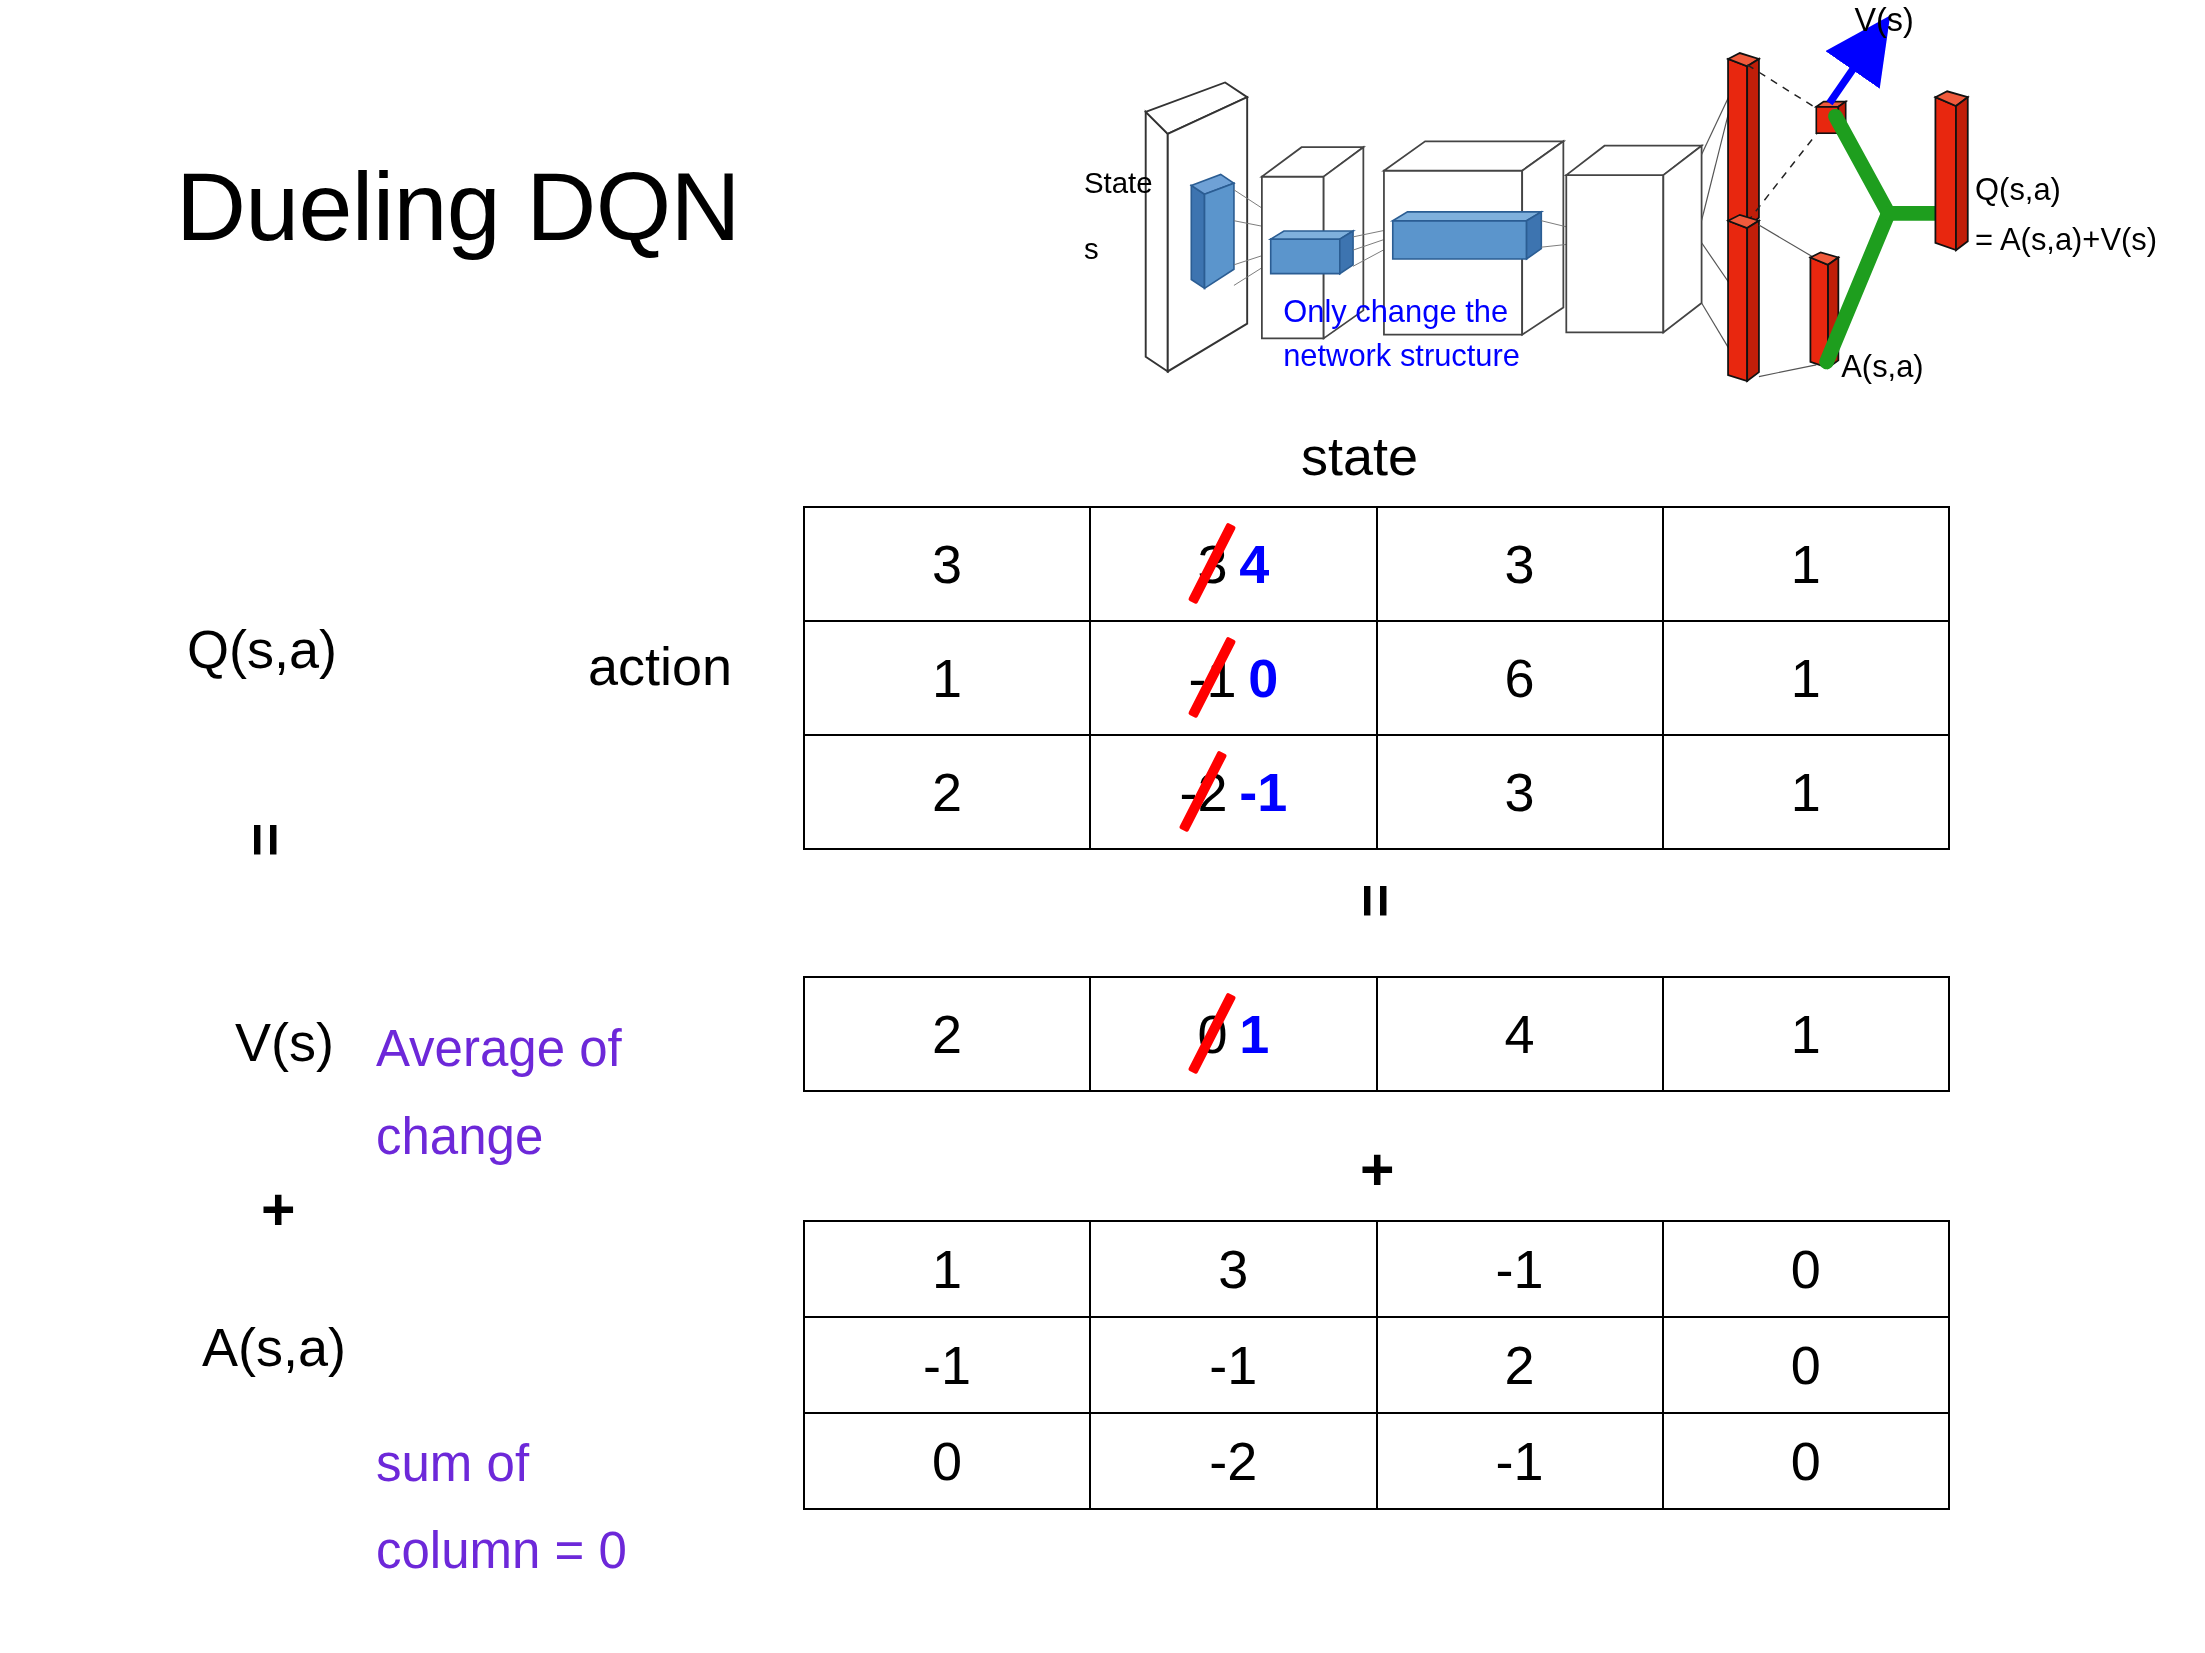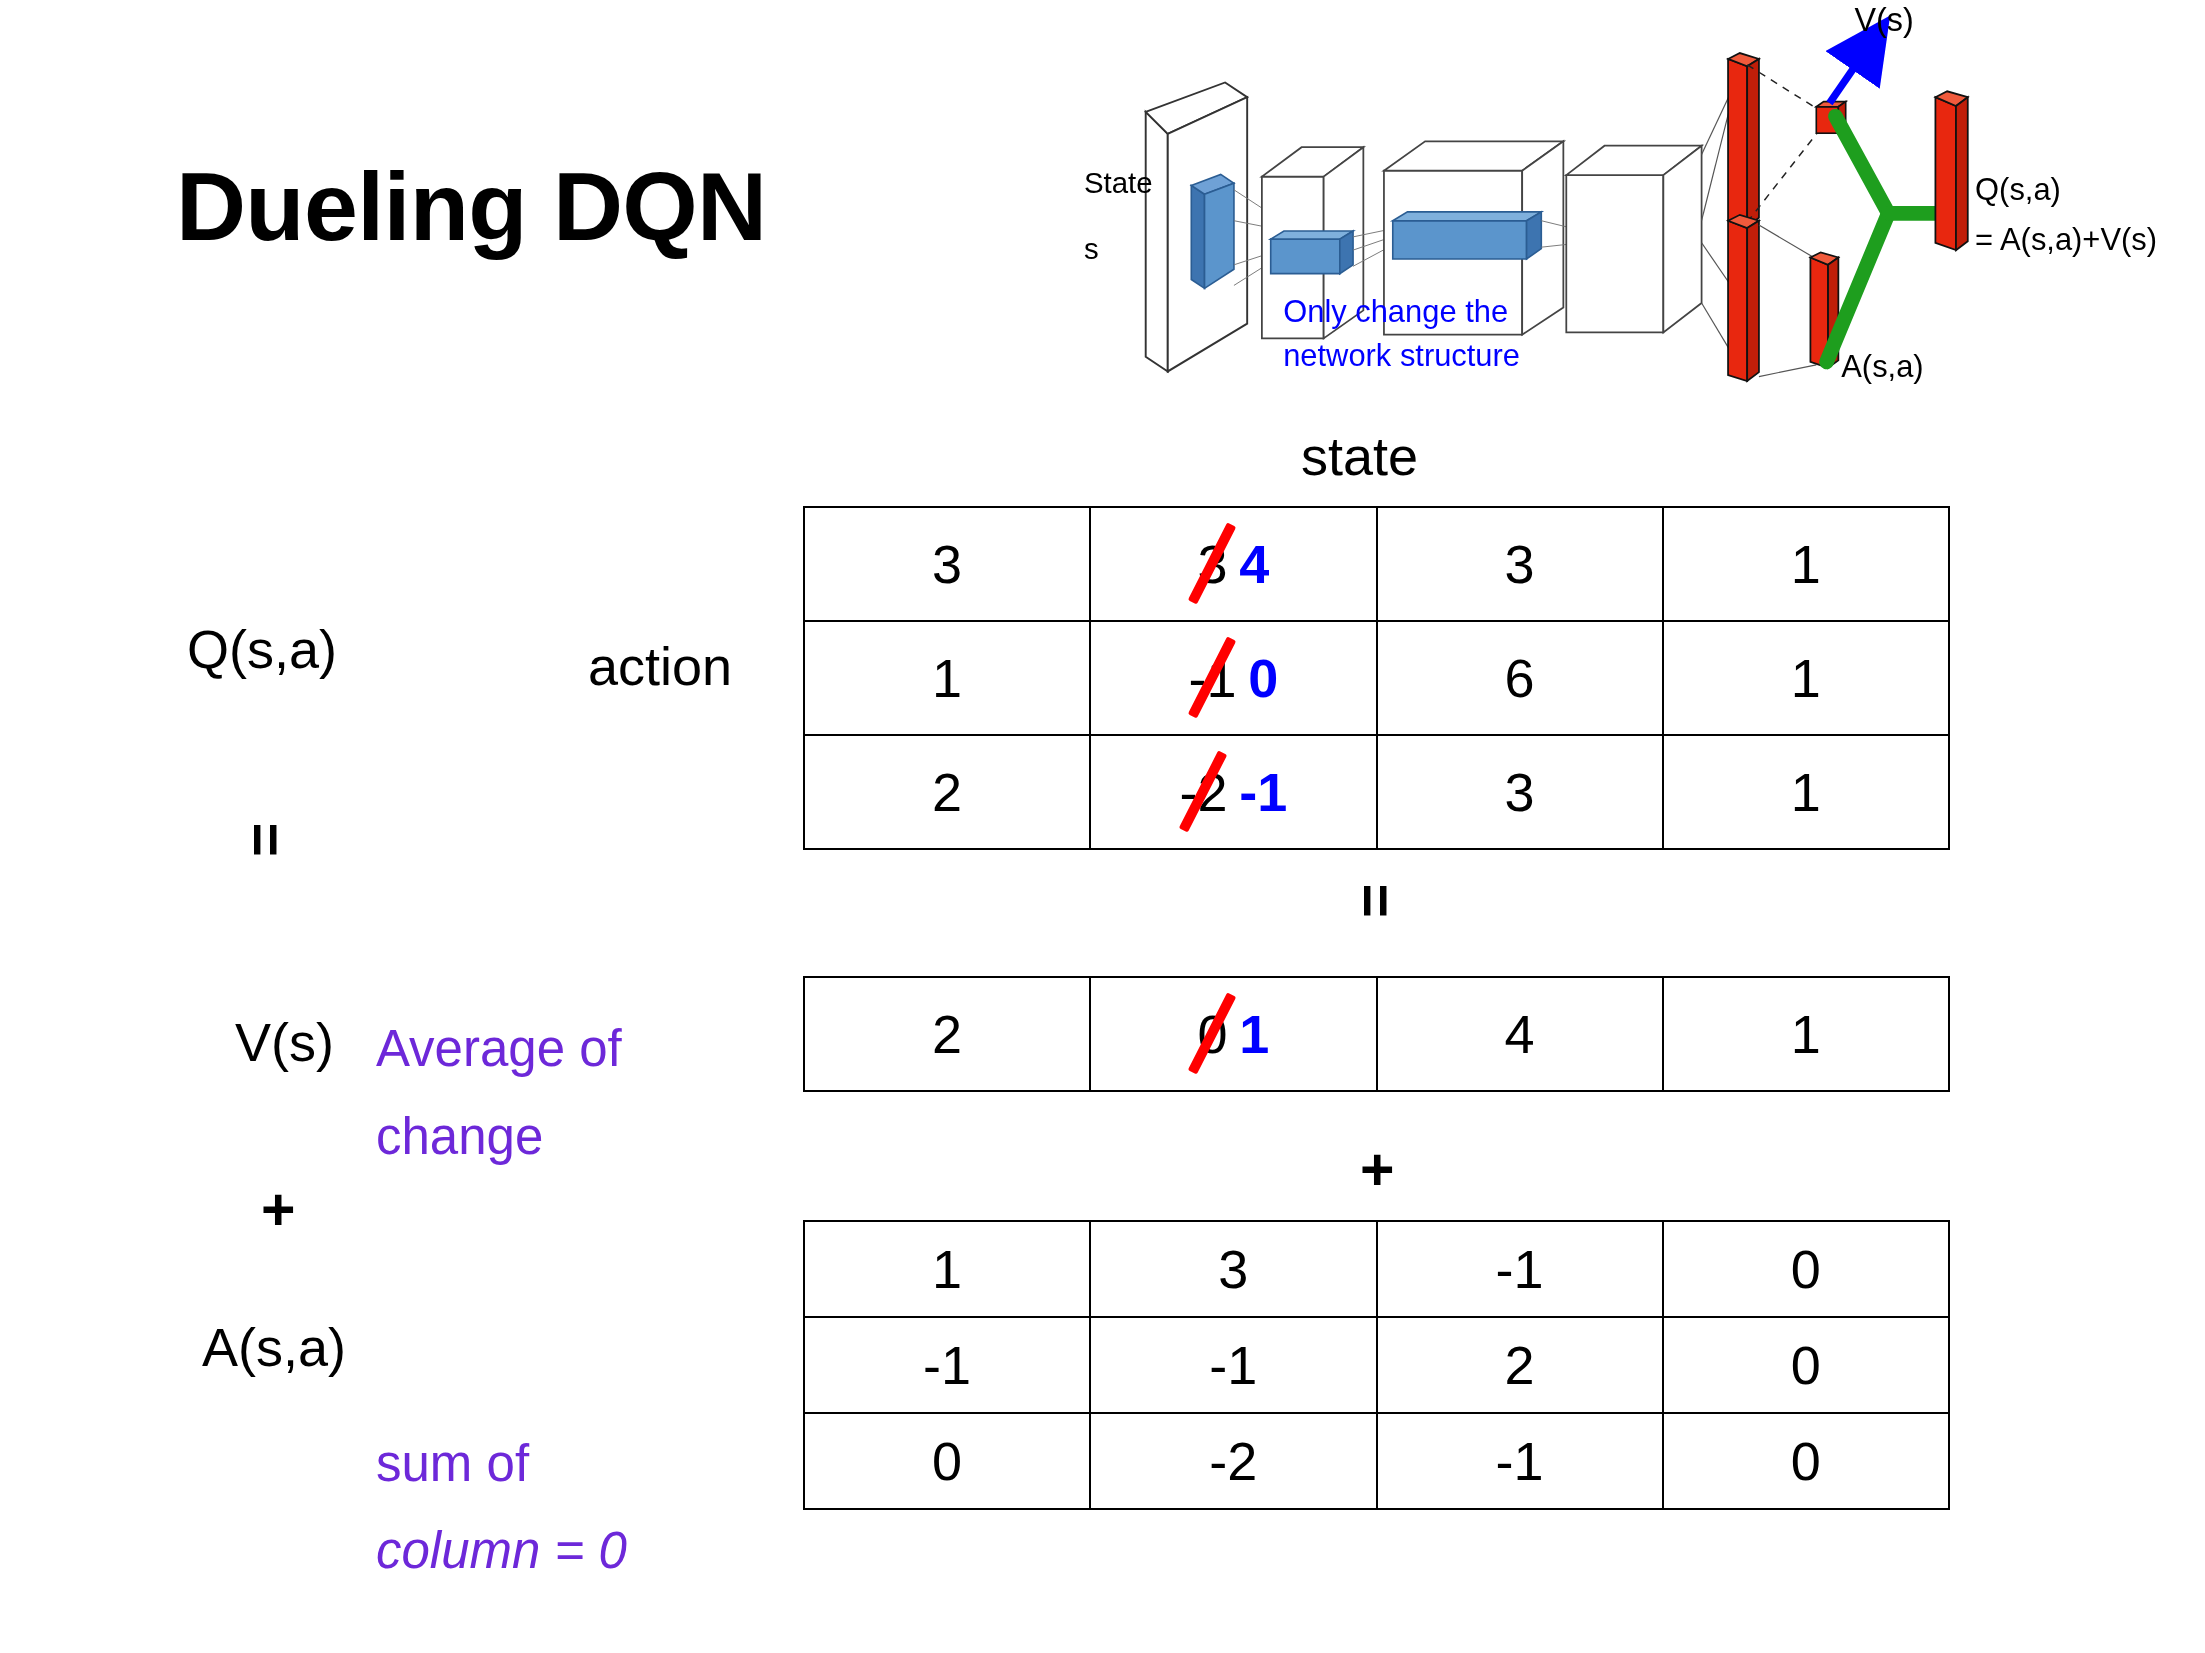--- a/index.html
+++ b/index.html
@@ -2,21 +2,21 @@
 <html style="font-size:11.8px"><head>
 <meta charset="utf-8">
 <style>
   html,body{margin:0;padding:0;background:#ffffff;}
   body{width:2205px;height:1654px;position:relative;overflow:hidden;
        font-family:"Liberation Sans", sans-serif;color:#000;}
   #slide{position:absolute;left:0;top:0;width:2205px;height:1654px;background:#fff;}
 
   
   .title{position:absolute;left:176px;top:158px;font-size:97px;line-height:1;
-         font-weight:700;letter-spacing:-0.7px;color:#000;white-space:nowrap;}
+         font-weight:400;letter-spacing:-0.7px;color:#000;white-space:nowrap;}
 
   
   .lbl{position:absolute;white-space:nowrap;line-height:1.05;}
   .blue{color:#6d28d9;}
 
   
   .grid{position:absolute;border-collapse:collapse;table-layout:fixed;}
   .grid td{border:2.2px solid #000;text-align:center;vertical-align:middle;
            font-size:54px;color:#000;padding:0;position:relative;}
 
@@ -190,21 +190,21 @@
   <div class="lbl" style="left:235px;top:1014px;font-size:54px;">V(s)</div>
 
   <div class="lbl blue" style="left:376px;top:1022px;font-size:51px;">Average of</div>
   <div class="lbl blue" style="left:376px;top:1110px;font-size:51px;">change</div>
 
   <div class="op-plus" style="left:261px;top:1176px;">+</div>
 
   <div class="lbl" style="left:202px;top:1319px;font-size:54px;">A(s,a)</div>
 
   <div class="lbl blue" style="left:376px;top:1437px;font-size:51px;">sum of</div>
-  <div class="lbl blue" style="left:376px;top:1524px;font-size:51px;font-style:italic;">column = 0</div>
+  <div class="lbl blue" style="left:376px;top:1524px;font-size:51px;">column = 0</div>
 
   <div class="op-eq" style="left:1360px;top:866px;">=</div>
 
   <div class="op-plus" style="left:1360px;top:1136px;">+</div>
 
   <table class="grid" id="q-table" style="left:803px;top:506px;width:1147px;height:344px;">
     <tbody>
         <tr>
           <td style="width: 25%; height: 33.3333%;">3</td>
           <td class="edited" style="width: 25%; height: 33.3333%;"><span class="pair">

